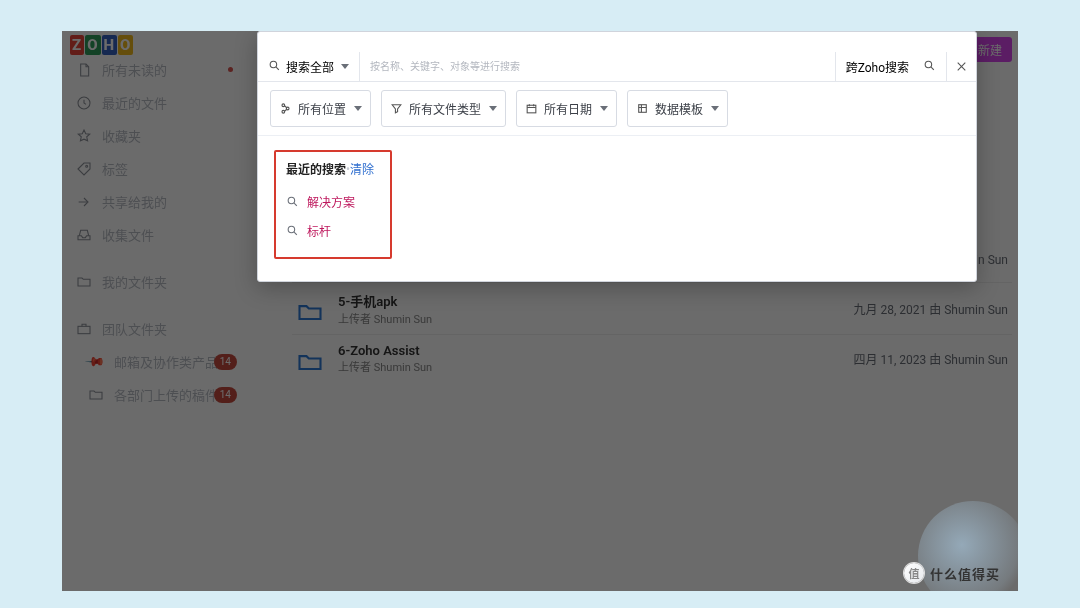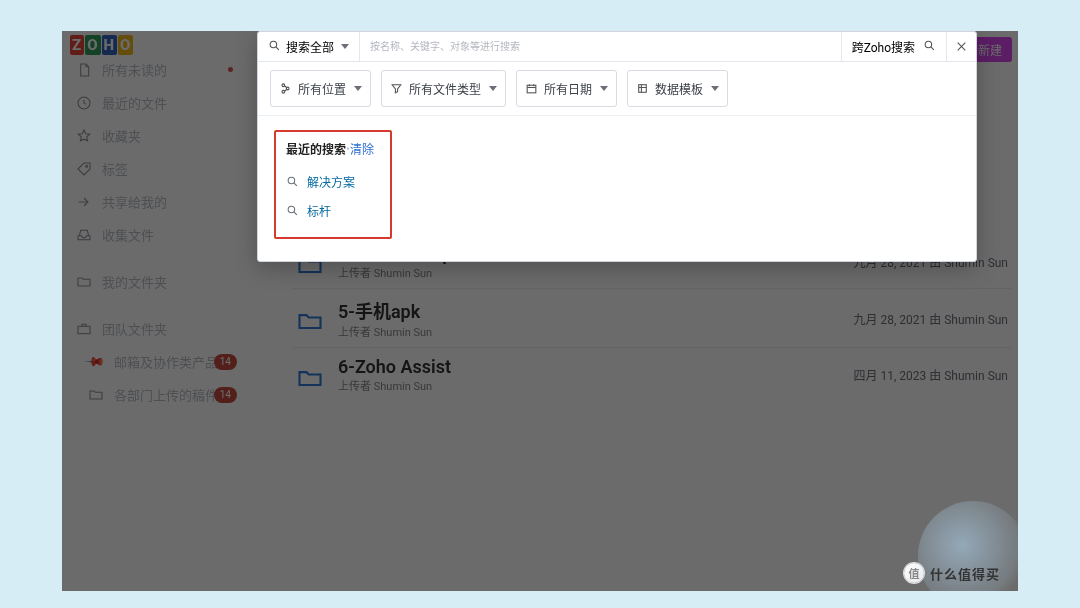--- a/index.html
+++ b/index.html
@@ -39,51 +39,51 @@
   .dot-red { position:absolute; right:14px; top:14px; width:5px; height:5px; border-radius:50%; background:#d9534f; }
   .badge { position:absolute; right:10px; background:#c54b3f; color:#fff; font-size:10px; line-height:1; padding:3px 6px; border-radius:9px; min-width:18px; text-align:right; }
 
   
   .filelist { position:absolute; left:230px; right:6px; top:204px; }
   .frow { display:flex; align-items:center; padding:8px 4px; gap:14px; border-top:1px solid #eee; color:#555; }
   .frow:first-child{ border-top:none; }
   .fld-icn { width:28px; height:22px; flex:0 0 28px; }
   .fld-icn svg { stroke:#2e7bd6; fill:none; stroke-width:1.8; }
   .fmeta { flex:1; }
-  .fname { font-size:18px; font-weight:600; color:#333; }
+  .fname { font-size:13px; font-weight:600; color:#333; }
   .fup  { font-size:11px; color:#888; }
   .fdate { font-size:12px; color:#6a6f78; white-space:nowrap; }
 
   
   .search-panel {
     position:absolute; left:195px; top:0; width:720px;
     background:#fff; border:1px solid #d0d4dc; border-radius:3px;
     box-shadow:0 6px 22px rgba(0,0,0,.25);
     z-index:50;
   }
-  .sp-row1 { display:flex; align-items:center; border-bottom:1px solid #e3e6ec; height:30px; }
+  .sp-row1 { display:flex; align-items:center; border-bottom:1px solid #e3e6ec; height:30px;margin-top:20px; }
   .scope { display:flex; align-items:center; gap:5px; padding:0 10px; height:100%; border-right:1px solid #e3e6ec; font-size:12px; cursor:pointer; }
   .scope svg, .mini-ic svg { width:13px; height:13px; stroke:#555; fill:none; stroke-width:2; }
   .sinput { flex:1; border:none; outline:none; font-size:10px; padding:0 10px; color:#c2410c; }
   .sinput::placeholder{ color:#b3b7bf; }
-  .cross-zoho { display:flex; align-items:center; gap:8px; font-size:12px; padding:0 10px; border-left:1px solid #e3e6ec; height:100%; cursor:pointer; }
+  .cross-zoho { display:flex; align-items:center; gap:14px; font-size:12px; padding:0 10px; border-left:1px solid #e3e6ec; height:100%; cursor:pointer; }
   .close-x { width:30px; height:100%; display:flex; align-items:center; justify-content:center; border-left:1px solid #e3e6ec; cursor:pointer; }
 
   .sp-row2 { display:flex; gap:10px; padding:8px 12px; border-bottom:1px solid #eceff4; }
   .chip { display:flex; align-items:center; gap:6px; border:1px solid #d7dbe3; border-radius:3px; padding:9px 8px; font-size:12px; color:#3c4048; cursor:pointer; }
   .chip .mini-ic{ display:flex; }
   .chev { width:0;height:0;border-left:4px solid transparent;border-right:4px solid transparent;border-top:5px solid #6a6f78; margin-left:2px; }
 
   .sp-body { padding:14px 16px 22px; }
   .recent-box { border:2px solid #d63a2e; border-radius:2px; padding:8px 10px 12px; width:118px; }
   .recent-hd { display:flex; align-items:center; font-size:12px; margin-bottom:10px; }
   .recent-hd b{ font-weight:700; color:#222; }
   .recent-hd .sep{ color:#c8ccd4; }
   .recent-hd a{ color:#2e6ecf; text-decoration:none; cursor:pointer; }
-  .rs-item{ display:flex; align-items:center; gap:8px; padding:6px 0; font-size:12px; color:#0369a1; cursor:pointer; }
+  .rs-item{ display:flex; align-items:center; gap:8px; padding:6px 0; font-size:12px; color:#be185d; cursor:pointer; }
   .rs-item svg{ width:13px; height:13px; stroke:#6a6f78; fill:none; stroke-width:2; }
 
   
   .wm { position:absolute; right:18px; bottom:8px; display:flex; align-items:center; gap:6px; z-index:60; }
   .wm-circ { width:20px;height:20px;border-radius:50%;background:linear-gradient(135deg,#fff,#e6e9ed);display:flex;align-items:center;justify-content:center;font-size:11px;font-weight:700;color:#888;box-shadow:0 0 0 1px #ddd;}
   .wm-txt { font-size:13px; font-weight:700; color:#333; letter-spacing:1px; }
   .wm-blob { position:absolute; right:-10px; bottom:-20px; width:110px; height:110px; border-radius:50%; background:radial-gradient(circle at 40% 40%, rgba(176,210,235,.6), rgba(176,210,235,.15) 60%, transparent 70%); z-index:55; }
 </style>
 </head>
 <body>

